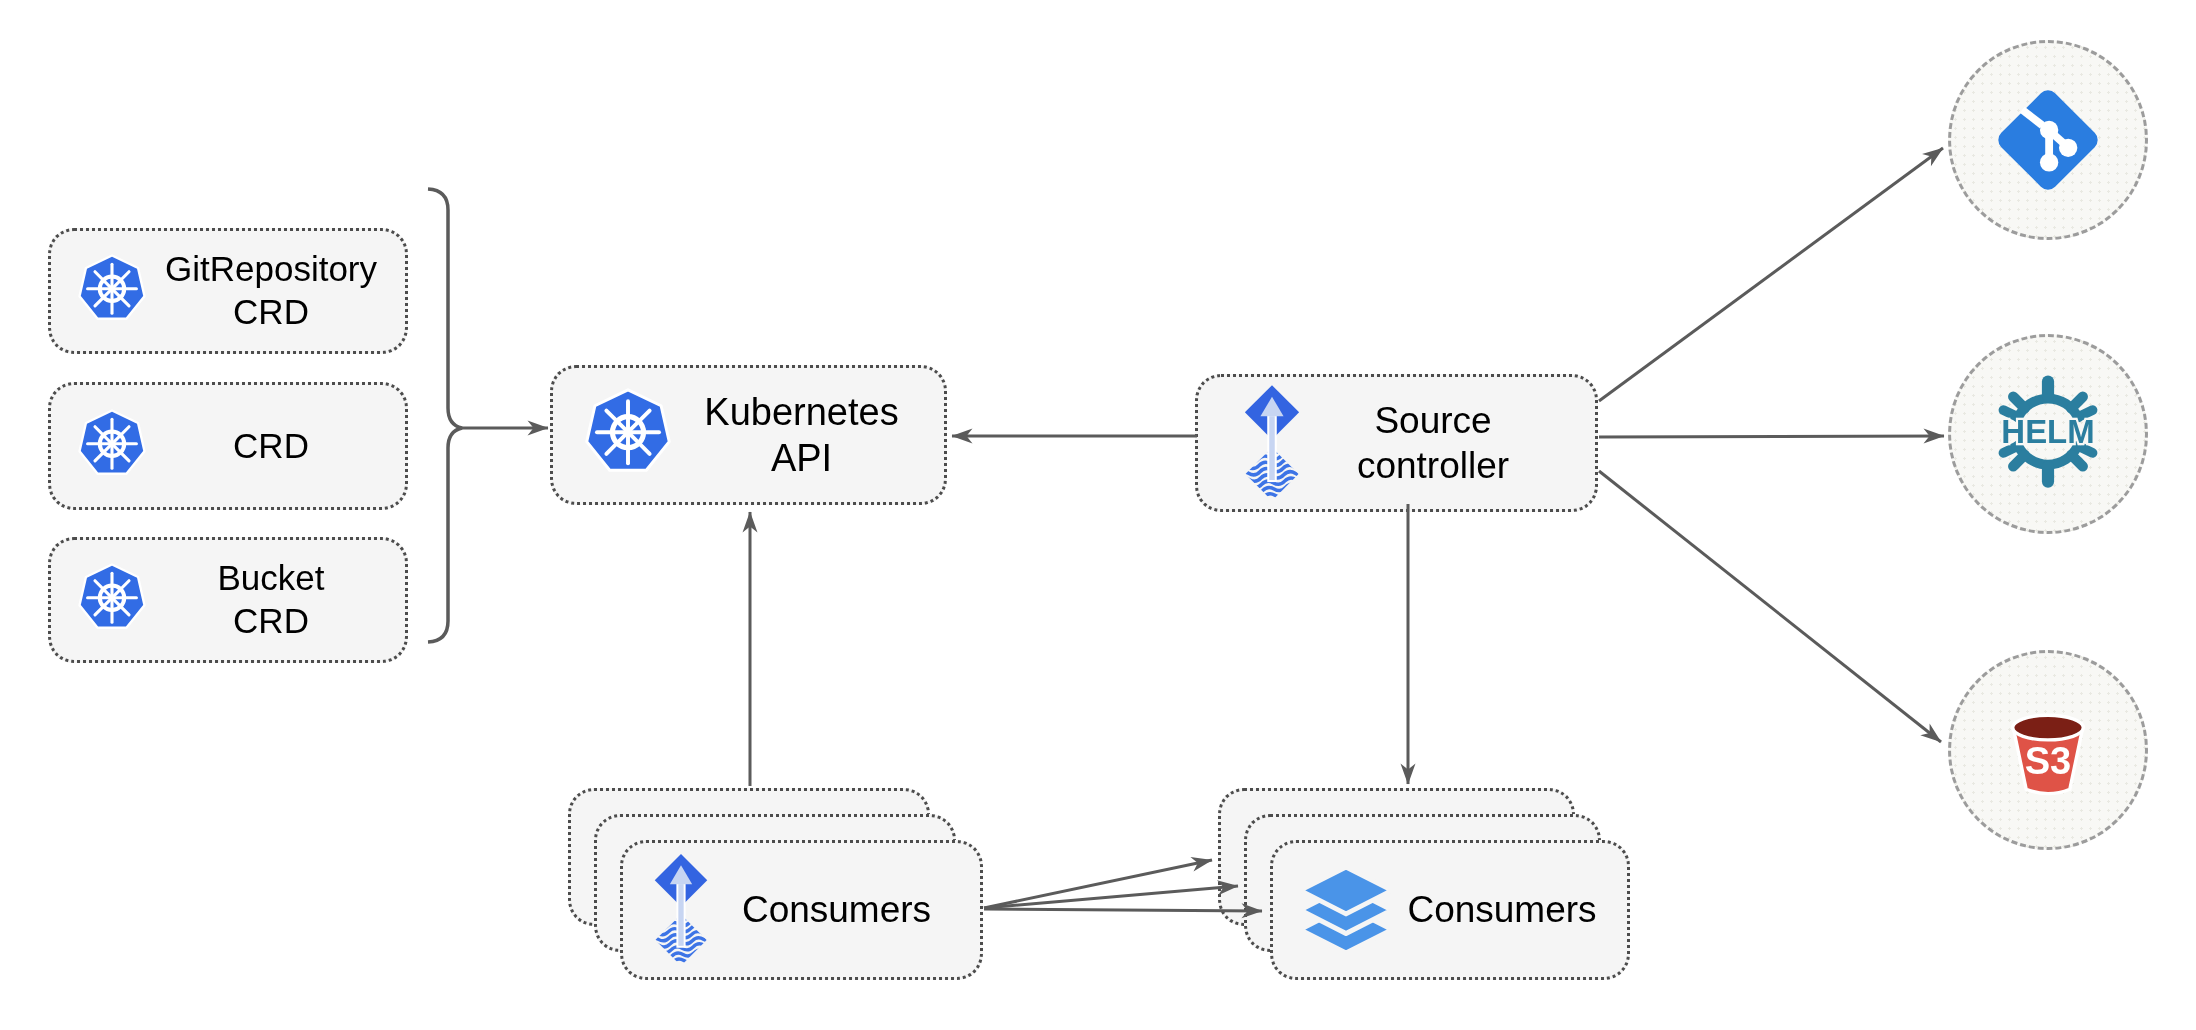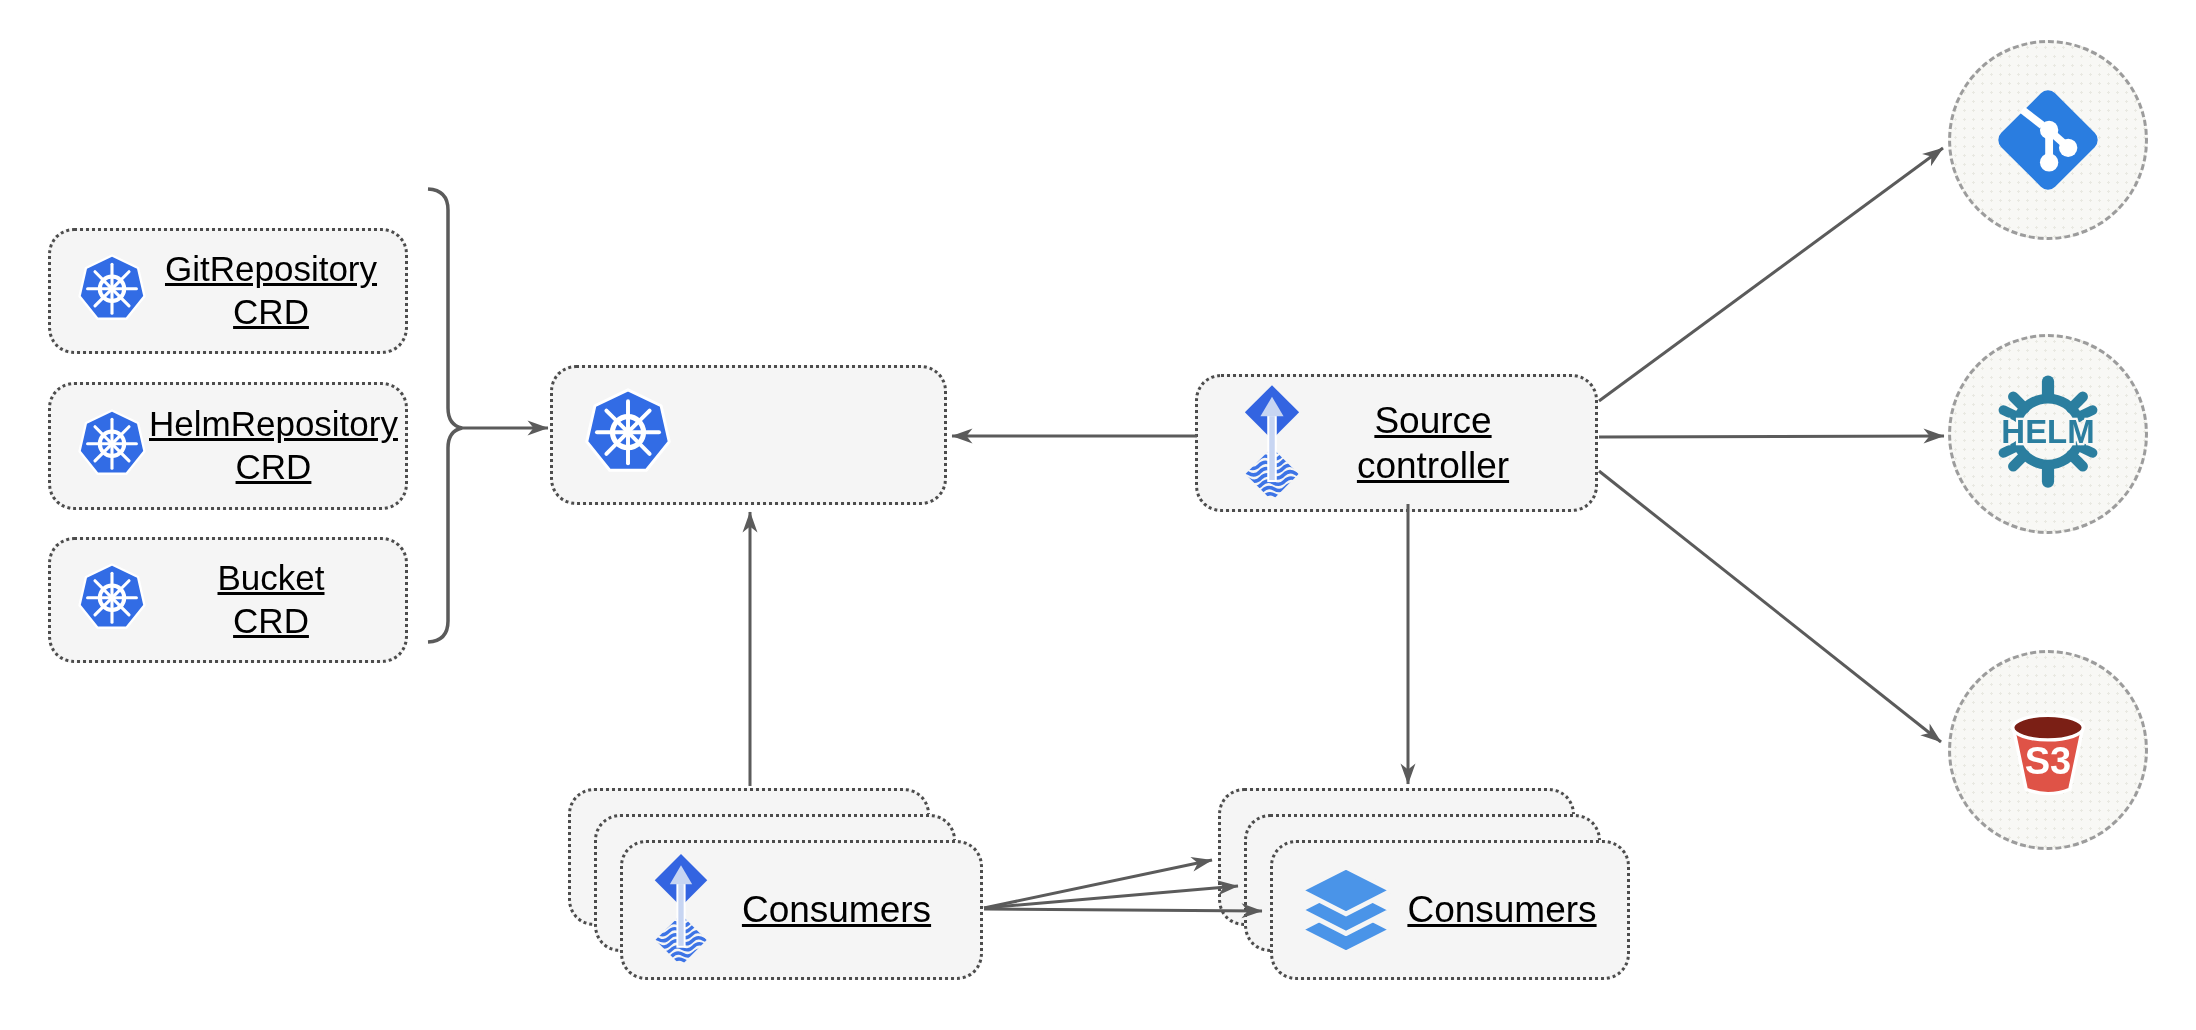--- a/index.html
+++ b/index.html
@@ -4,21 +4,21 @@
 <style>
   html,body{margin:0;padding:0;background:#fff;}
   #canvas{
     position:relative;width:2196px;height:1030px;background:#ffffff;
     font-family:"Liberation Sans",sans-serif;overflow:hidden;
   }
   .node{
     position:absolute;background:#f5f5f5;border:3px dotted #4c4c4c;
     border-radius:26px;box-sizing:border-box;display:flex;align-items:center;
   }
-  .node .label{flex:1;text-align:center;color:#000;line-height:1.22;text-decoration:underline;}
+  .node .label{flex:1;text-align:center;color:#000;line-height:1.22;}
   .lbl-35{font-size:35px;}
   .lbl-37{font-size:37px;}
   .lbl-38{font-size:38px;}
   .icon{flex-shrink:0;display:block;}
   .circle{
     position:absolute;width:200px;height:200px;border-radius:50%;
     border:3.5px dashed #9c9c9c;background-color:#f8f8f5;
     background-image:radial-gradient(#e9e9e2 1.1px,transparent 1.1px);
     background-size:9px 9px;box-sizing:border-box;
     display:flex;align-items:center;justify-content:center;
@@ -87,40 +87,40 @@
       <div>GitRepository</div>
       <div>CRD</div>
     </div>
   </div>
 
   <div class="node" style="left:48px;top:382px;width:360px;height:128px;padding:0 12px 0 24px">
     <svg class="icon" width="74" height="74">
         <use href="#sym-k8s"></use>
       </svg>
     <div class="label lbl-35">
-      <div>HelmRepository</div>
       <div>CRD</div>
     </div>
   </div>
 
   <div class="node" style="left:48px;top:537px;width:360px;height:126px;padding:0 12px 0 24px">
     <svg class="icon" width="74" height="74">
         <use href="#sym-k8s"></use>
       </svg>
     <div class="label lbl-35">
       <div>Bucket</div>
       <div>CRD</div>
     </div>
   </div>
 
   
   <div class="node" style="left:550px;top:365px;width:397px;height:140px;padding:0 16px 0 28px">
     <svg class="icon" width="94" height="94">
         <use href="#sym-k8s"></use>
       </svg>
+    <div class="label lbl-38">Kubernetes API</div>
   </div>
 
   
   <div class="node" style="left:1195px;top:374px;width:403px;height:138px;padding:0 30px 0 45px">
     <svg class="icon" width="58" height="119">
         <use href="#sym-flux"></use>
       </svg>
     <div class="label lbl-37">
       <div>Source</div>
       <div>controller</div>

